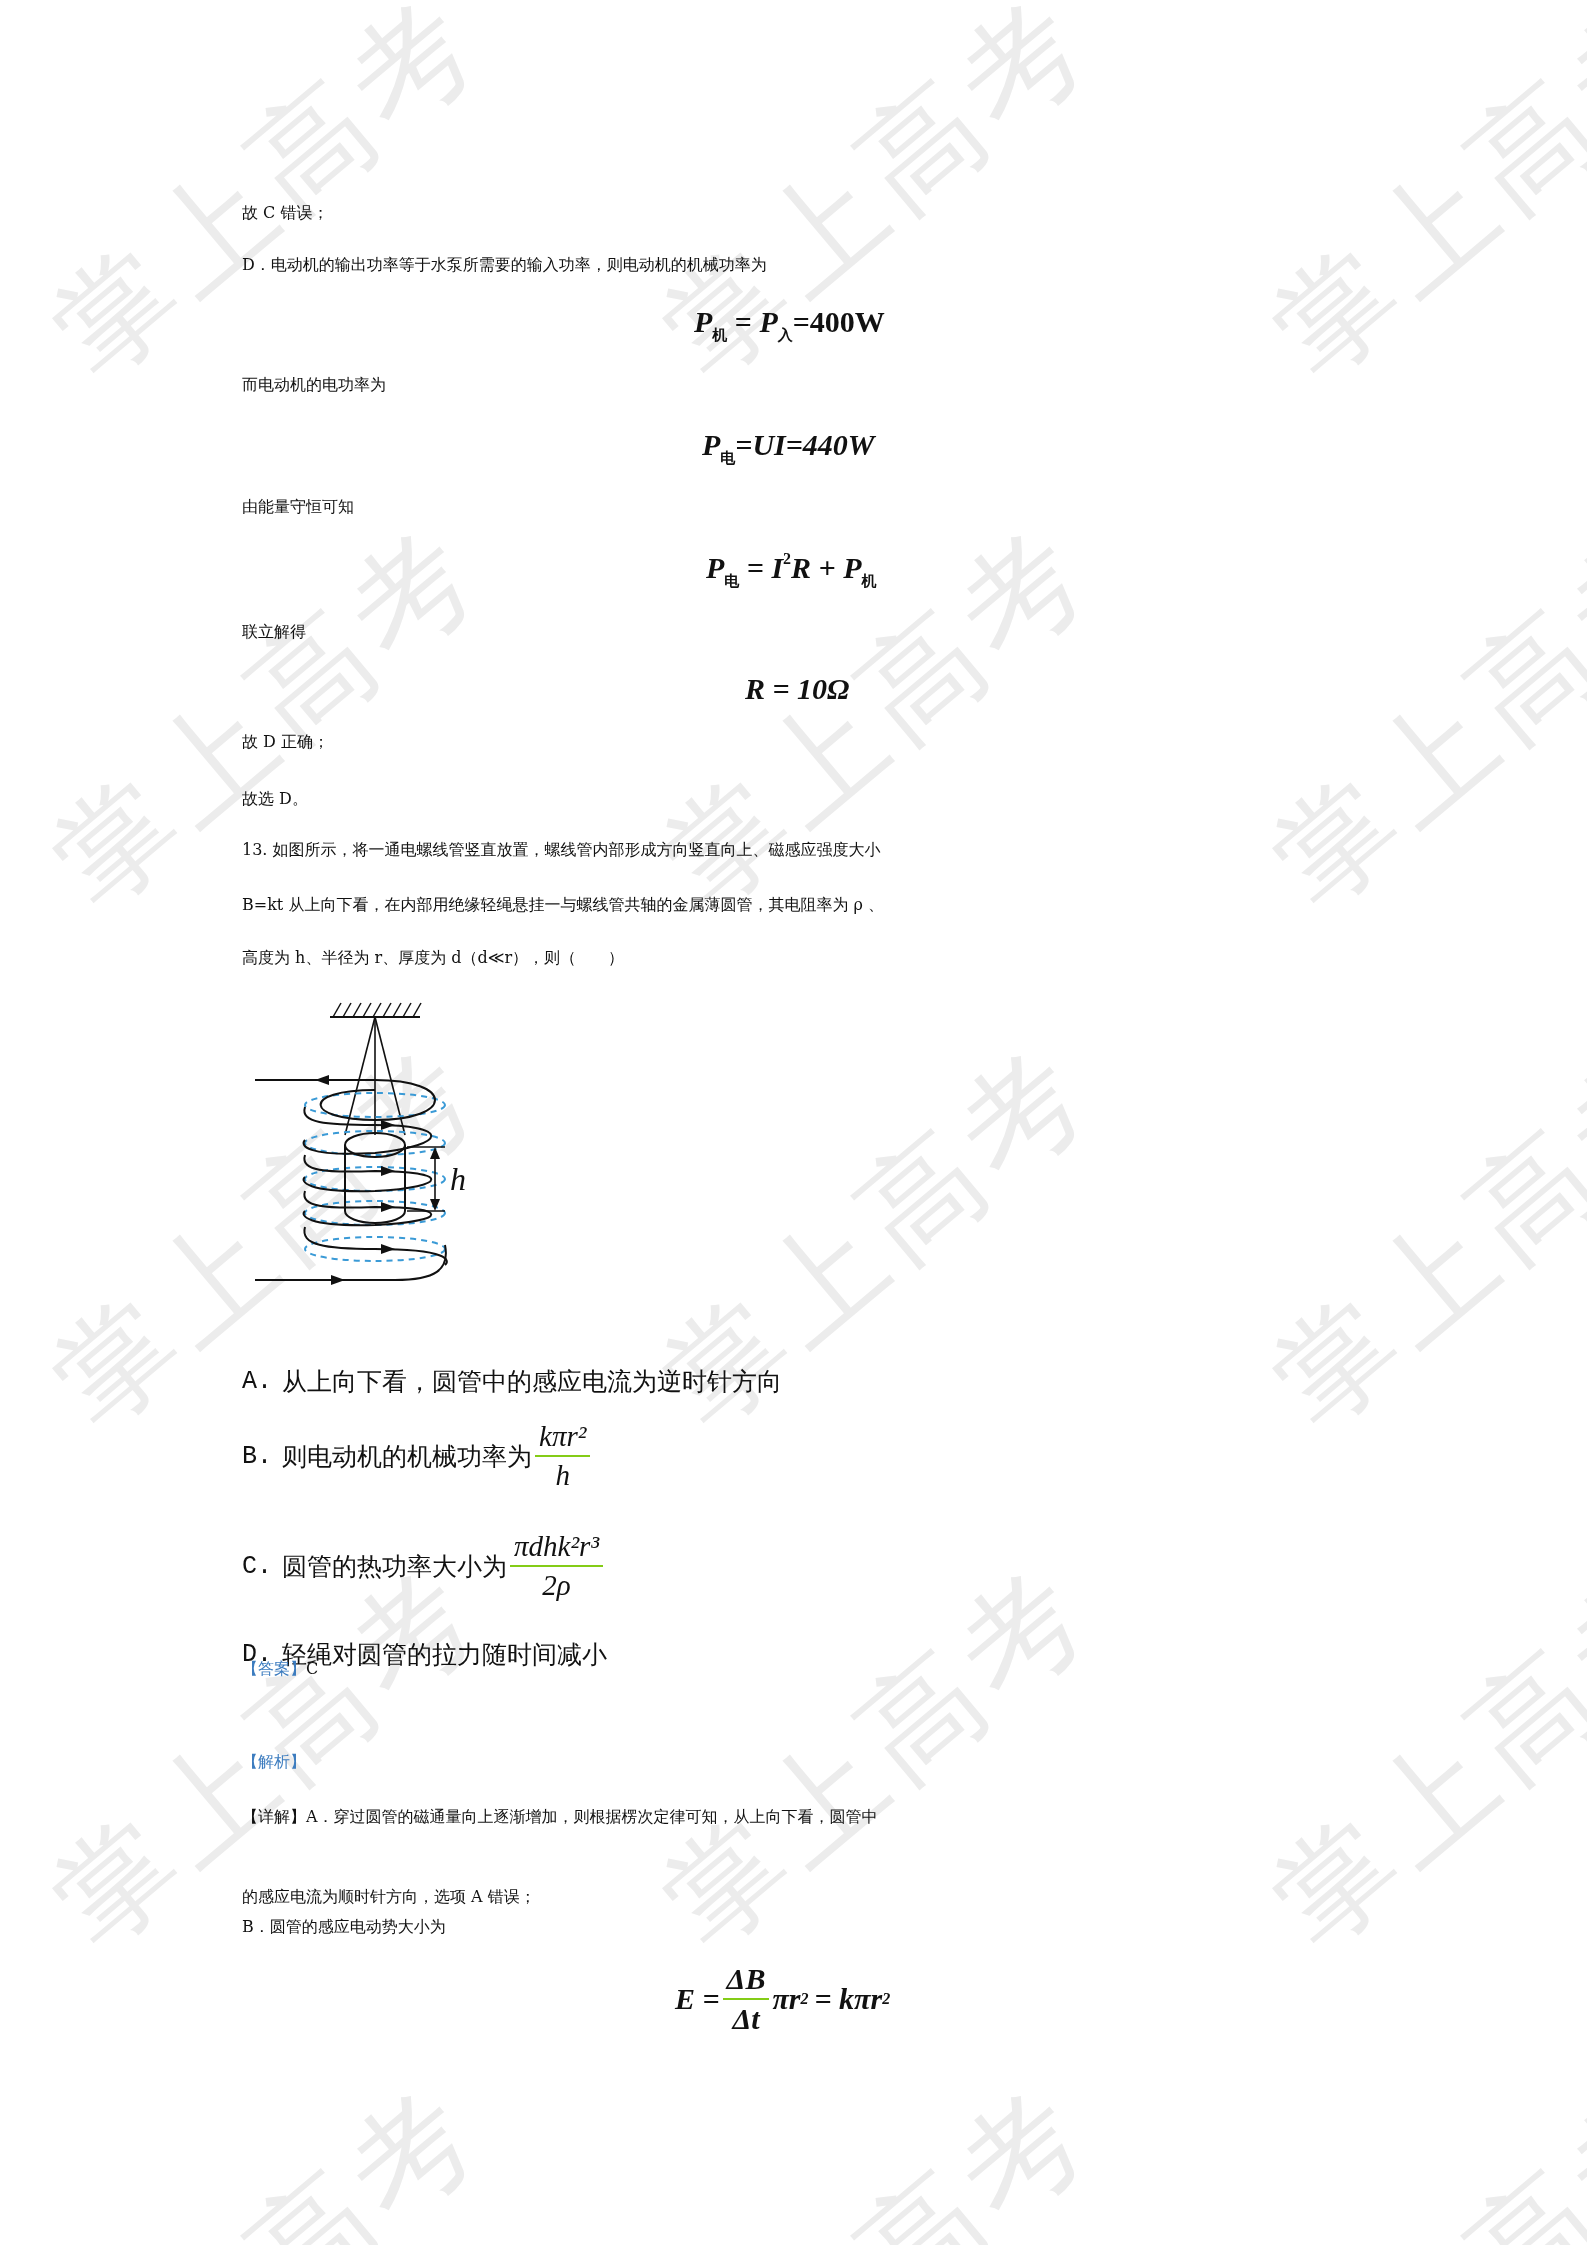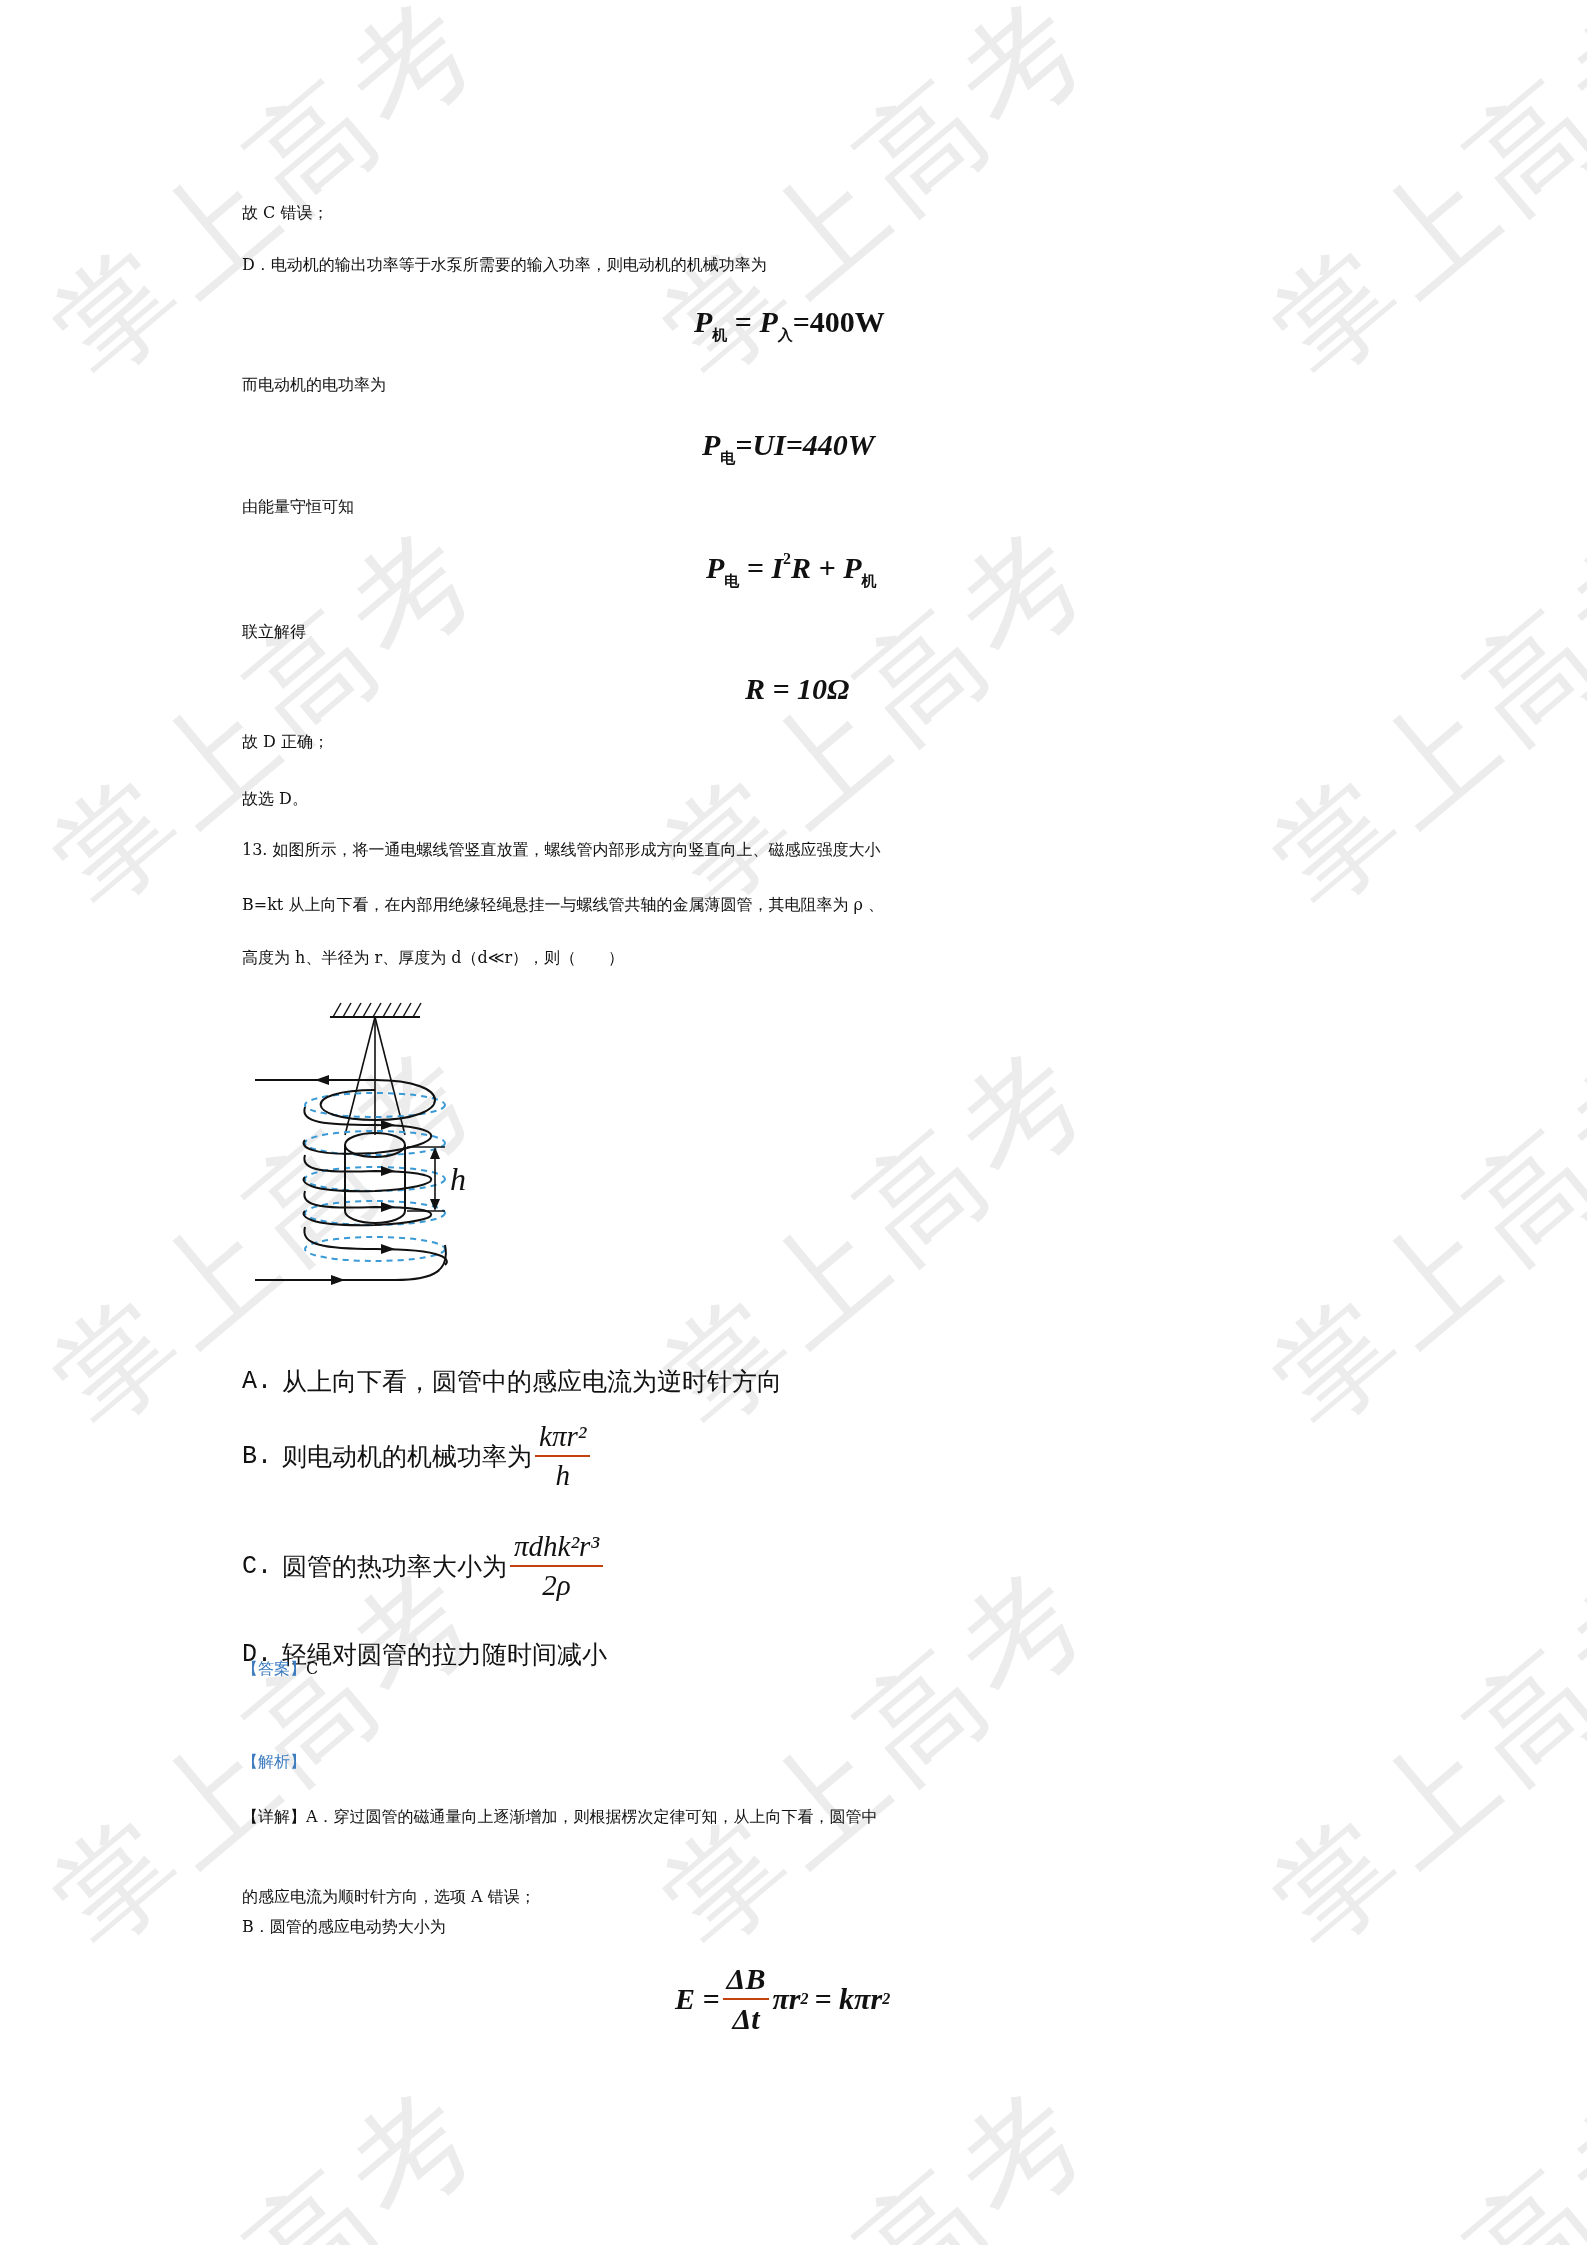--- a/index.html
+++ b/index.html
@@ -7,21 +7,21 @@
          font-family: "DejaVu Serif", "Liberation Serif", serif; color: #111; }
   .wm { position: absolute; font-family: "DejaVu Sans", "Liberation Sans", sans-serif;
         font-size: 118px; color: #ececec; transform: rotate(-40deg); transform-origin: left top;
         white-space: nowrap; letter-spacing: 10px; z-index: 0; user-select: none; }
   .line { position: absolute; left: 242px; font-size: 16px; line-height: 34px; white-space: nowrap; z-index: 1; }
   .eq { position: absolute; font-family: "Liberation Serif", serif; font-size: 30px; white-space: nowrap; z-index: 1; font-weight: bold; }
   .i { font-style: italic; }
   .sub { font-size: 15px; vertical-align: -8px; font-style: normal; font-family: "DejaVu Sans", sans-serif; }
   .sup { font-size: 16px; vertical-align: 14px; }
   .frac { display: inline-flex; flex-direction: column; align-items: center; vertical-align: middle; margin: 0 3px; }
-  .frac .num { border-bottom: 2px solid #c2410c; padding: 0 4px 2px; }
+  .frac .num { border-bottom: 2px solid #84cc16; padding: 0 4px 2px; }
   .frac .den { padding-top: 2px; }
   .blue { color: #3c7cbf; }
   .opt { position: absolute; left: 242px; font-size: 25px; white-space: nowrap; z-index: 1; display: flex; align-items: center; }
   .opt .letter { font-family: "Liberation Mono", monospace; margin-right: 10px; }
   .diagram { position: absolute; left: 245px; top: 995px; width: 250px; height: 300px; z-index: 1; }
 </style>
 </head>
 <body>
 
 <div class="wm" style="left:20px;top:290px;">掌上高考</div>

